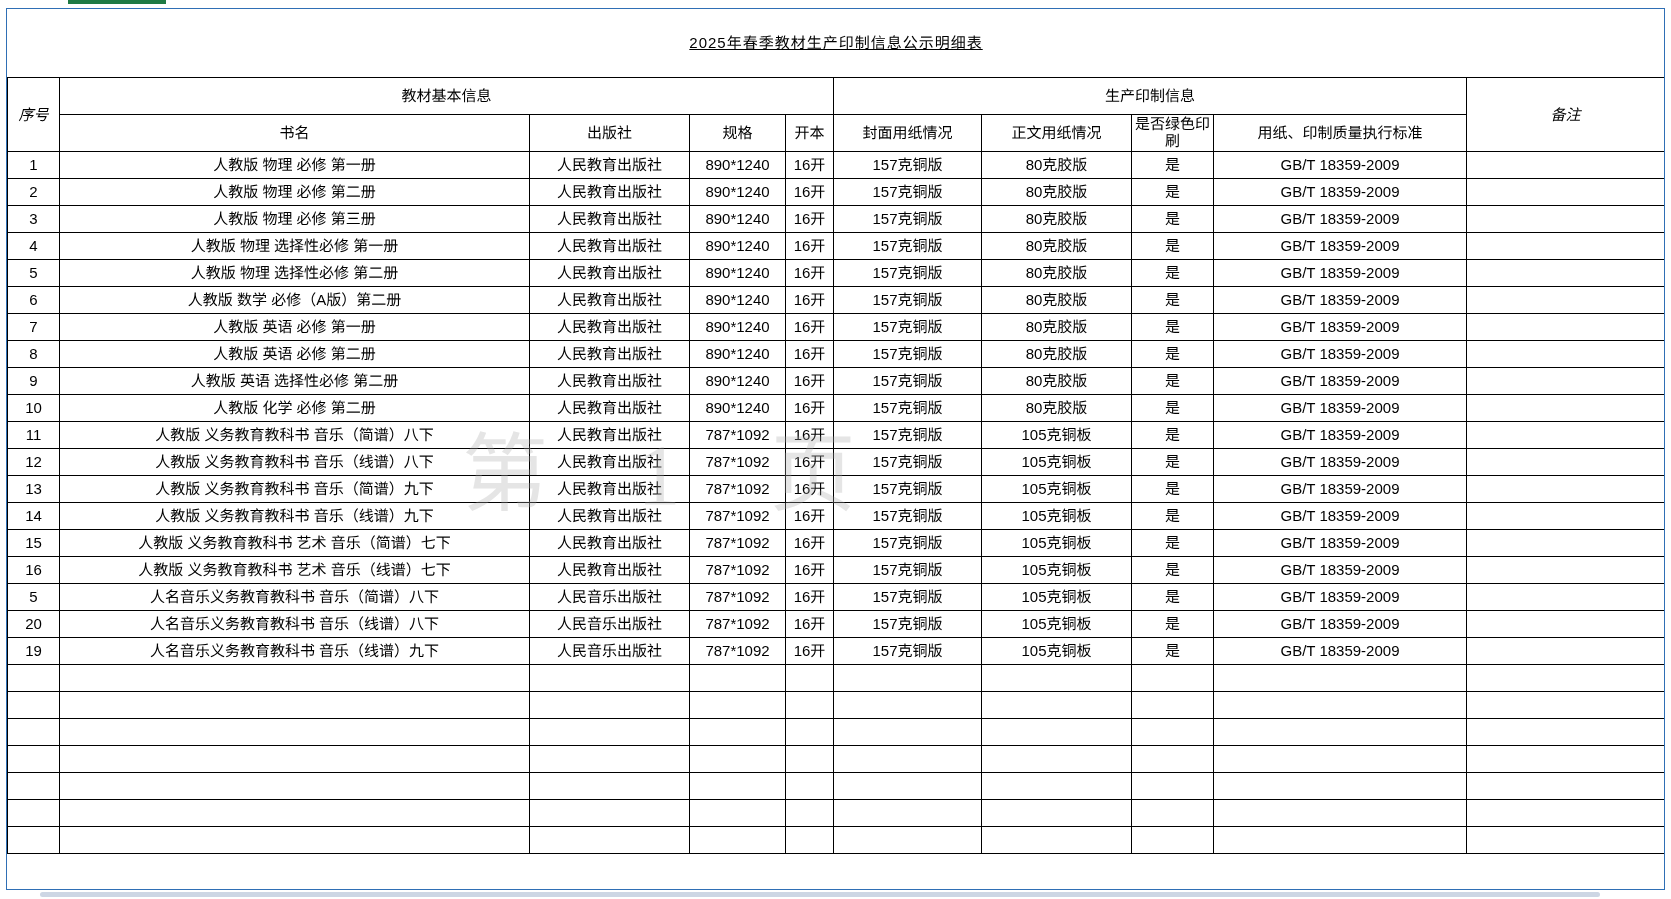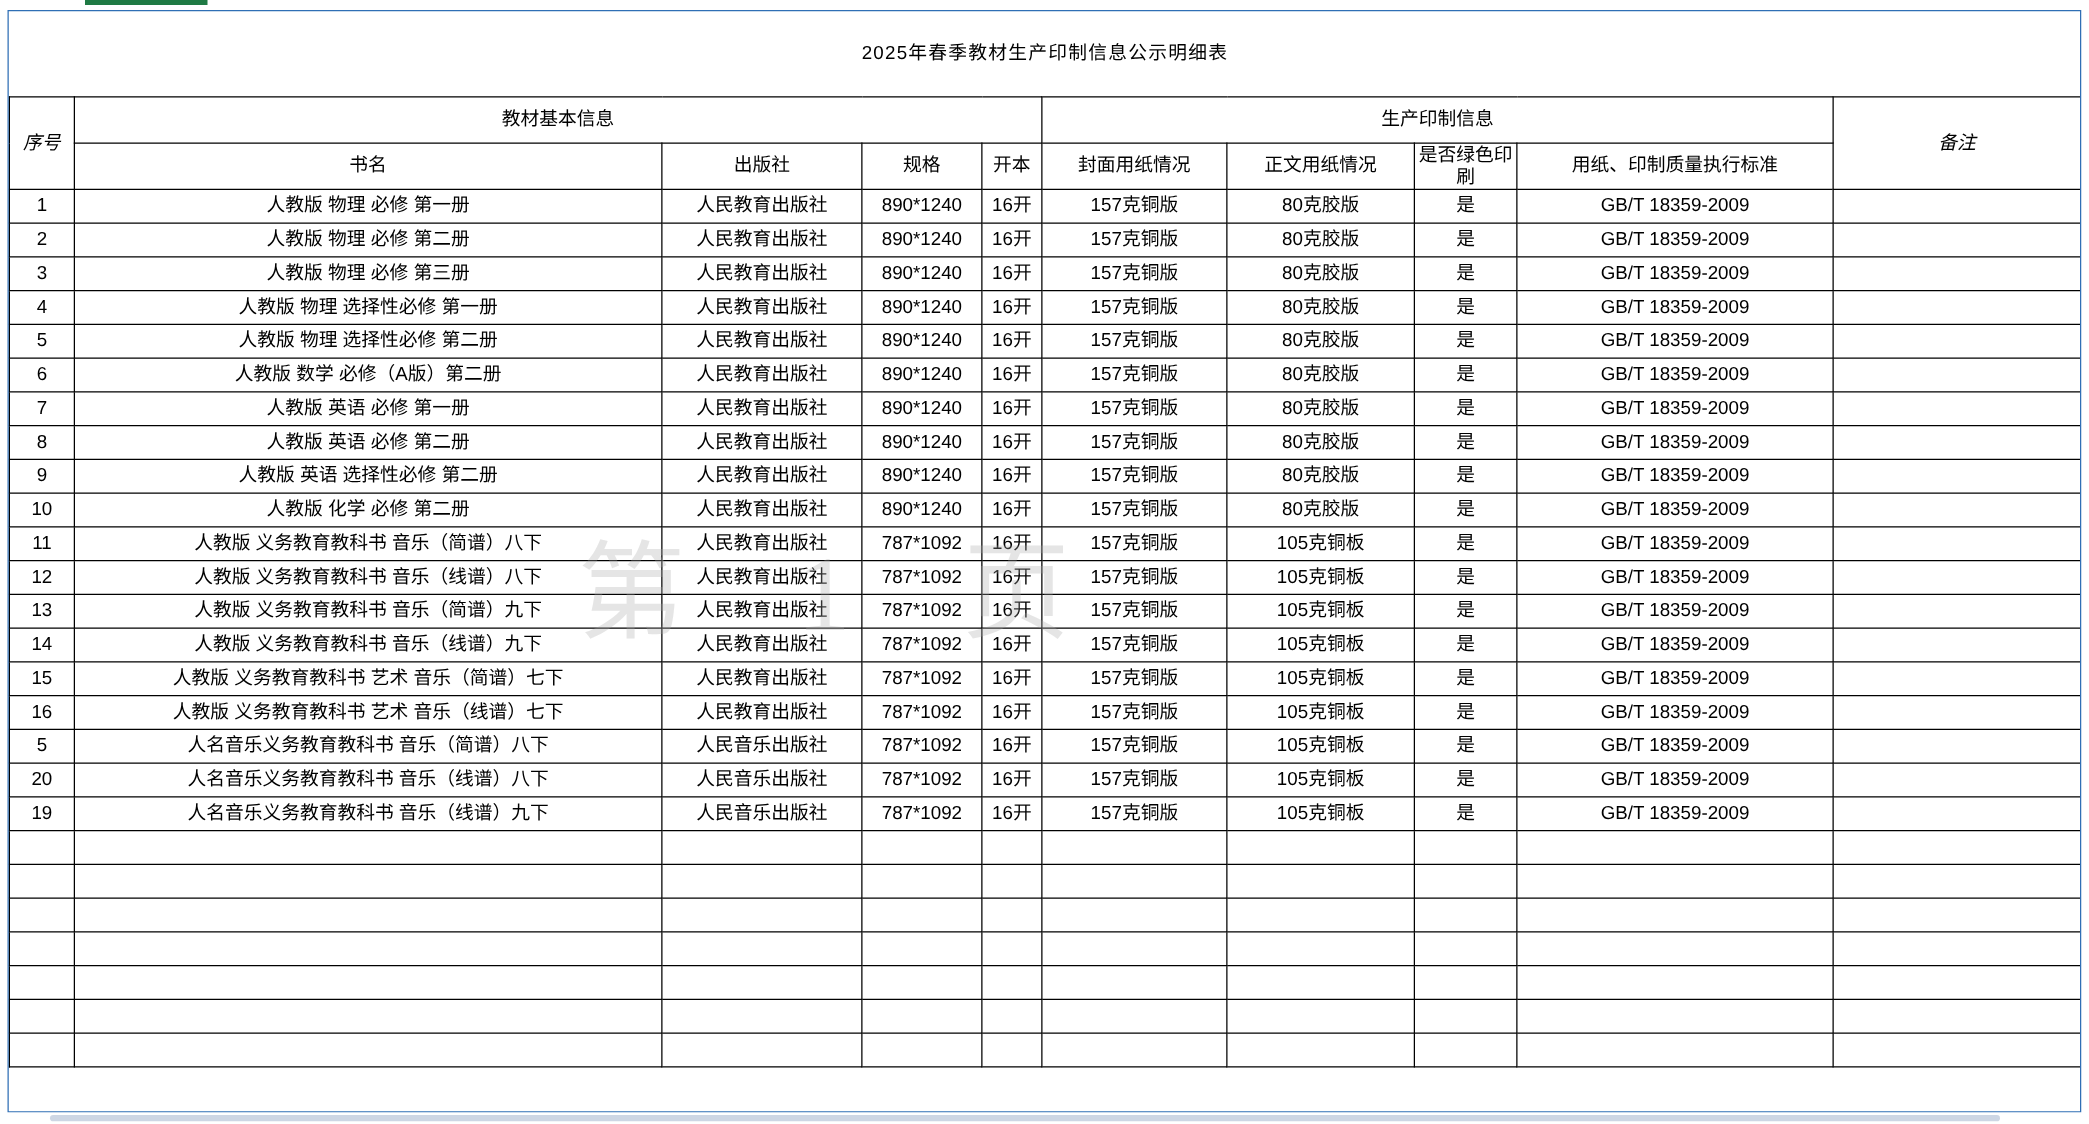--- a/index.html
+++ b/index.html
@@ -71,20 +71,21 @@
     line-height: 1.15;
     overflow: hidden;
     white-space: nowrap;
   }
   .title-cell {
     border: none !important;
     height: 68px;
     font-size: 25px;
     font-weight: bold;
     letter-spacing: 1px;
+    text-decoration: underline;
   }
   .hdr {
     font-size: 16px;
     height: 36px;
   }
   .hdr-tall {
     font-size: 16px;
     font-style: italic;
   }
   .hdr-small {
@@ -176,21 +177,21 @@
           <td class="hdr hdr-tall" rowspan="2">备注</td>
         </tr>
 
         <tr>
           <td class="hdr">书名</td>
           <td class="hdr">出版社</td>
           <td class="hdr">规格</td>
           <td class="hdr hdr-small">开本</td>
           <td class="hdr hdr-small">封面用纸情况</td>
           <td class="hdr hdr-small">正文用纸情况</td>
-          <td class="hdr hdr-small" style="white-space:normal;">是否绿色印刷</td>
+          <td class="hdr hdr-small" style="white-space:normal;font-family:Liberation Serif, serif;">是否绿色印刷</td>
           <td class="hdr hdr-small">用纸、印制质量执行标准</td>
         </tr>
 
         </tbody>
           <tbody id="rows-body">
             <tr>
               <td class="row-cell">1</td>
               <td class="row-cell name-cell">人教版  物理  必修  第一册</td>
               <td class="row-cell">人民教育出版社</td>
               <td class="row-cell">890*1240</td>

